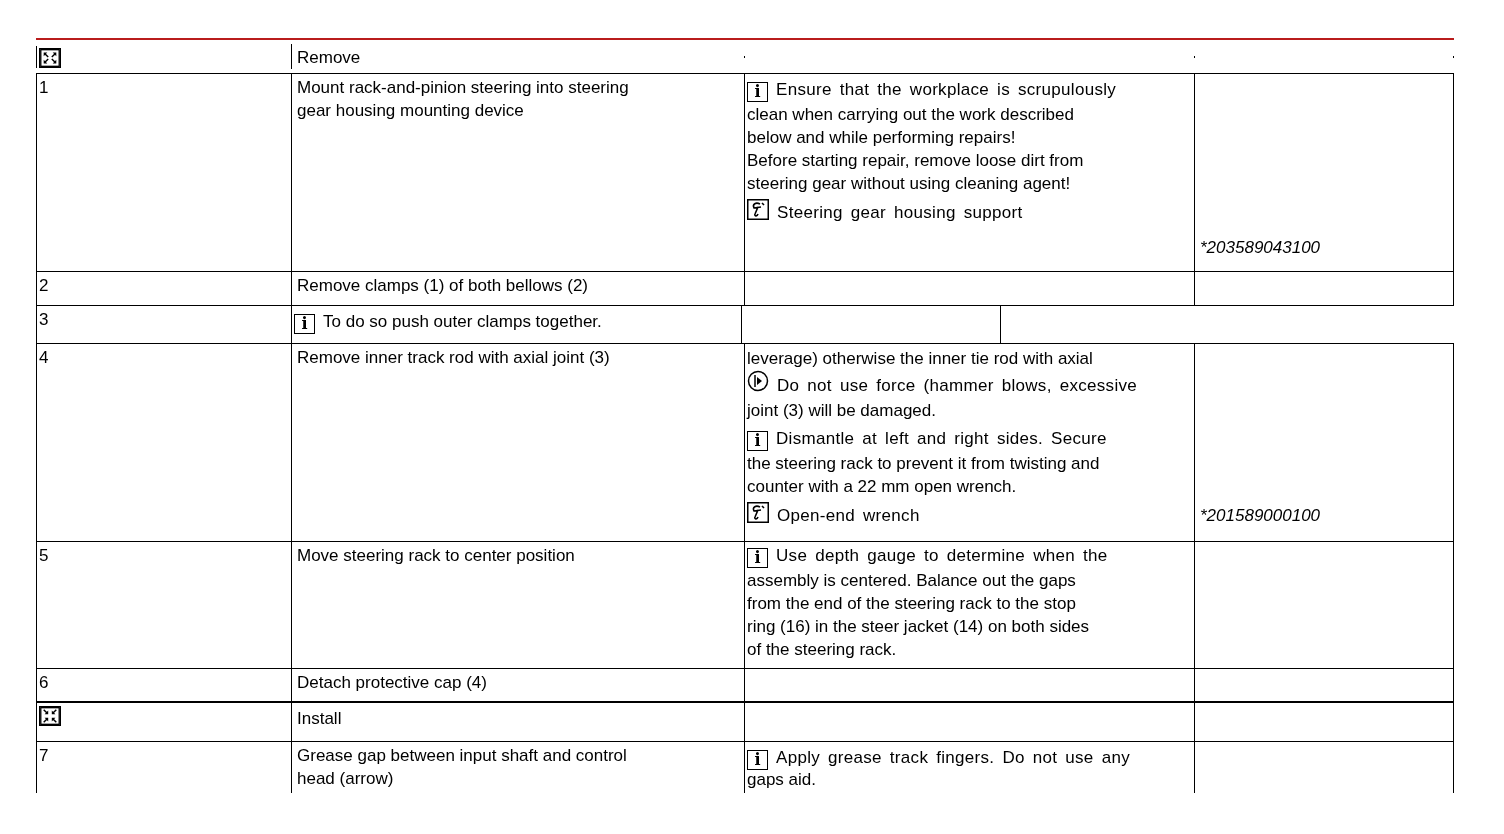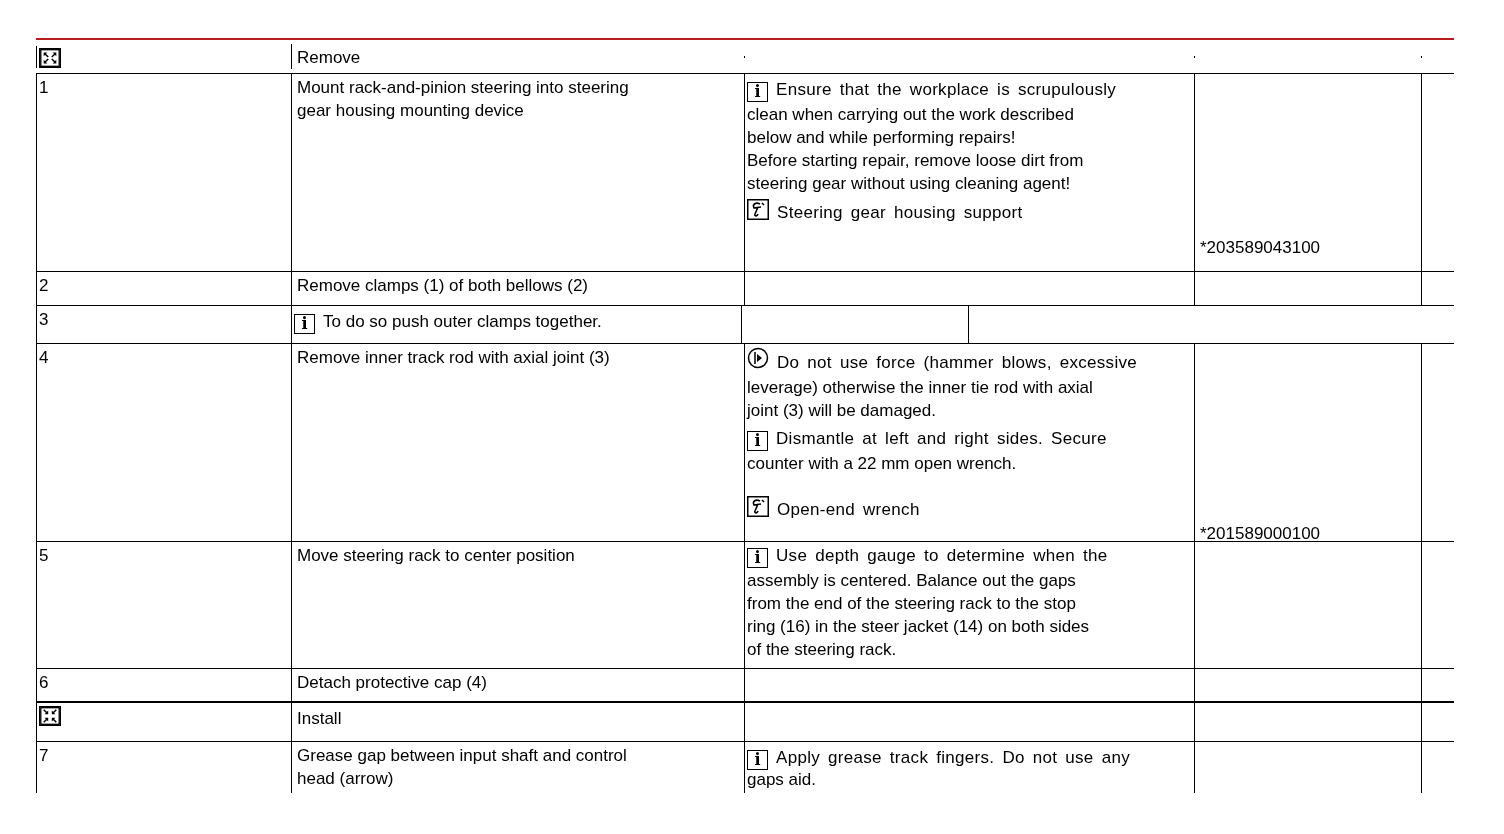--- a/index.html
+++ b/index.html
@@ -8,21 +8,21 @@
   .tbl { position: absolute; left: 36px; top: 38px; width: 1418px; }
   .row { display: flex; border-bottom: 1px solid #000; box-sizing: border-box; }
   .row.first { border-top: 2px solid #b91c1c; align-items: center; }
   .row.thick { border-bottom: 2px solid #000; }
   .cell { box-sizing: border-box; border-left: 1px solid #000; padding: 2px 3px 0 2px;
           font-size: 17px; line-height: 23px; position: relative; }
   .cell:last-child { border-right: 1px solid #000; }
   .c1 { width: 255px; }
   .c2 { width: 453px; padding-left: 5px; }
   .c3 { width: 450px; padding-left: 2px; }
-  .c4 { width: 228px; padding-left: 8px; }
+  .c4 { width: 260px; padding-left: 8px; font-style: italic; }
   .note { margin-bottom: 4px; }
   .note .lead { letter-spacing: 0.3px; word-spacing: 3px; }
   .ico { display: inline-block; vertical-align: -2px; margin-right: 8px; }
   .ico-box { width: 21px; height: 20px; border: 1.5px solid #000; box-sizing: border-box;
              font-family: "DejaVu Serif", serif; font-weight: bold; font-size: 16px;
              line-height: 17px; text-align: center; }
   .step-ico { width: 22px; height: 20px; border: 1.5px solid #000; box-sizing: border-box;
               display: inline-block; margin-top: 0px; }
   .partno { position: absolute; left: 5px; }
   .bottom-clip { position: absolute; left: 0; top: 793px; width: 1504px; height: 41px; background: #fff; }
@@ -85,44 +85,45 @@
       <div style="line-height:26px;"><span class="ico ico-box">i</span><span class="lead">To do so push outer clamps together.</span></div>
     </div>
     <div class="cell c4"></div>
   </div>
 
   <div class="row" style="height:198px;">
     <div class="cell c1">4</div>
     <div class="cell c2">Remove inner track rod with axial joint (3)</div>
     <div class="cell c3" style="padding-top:3px;">
       <div class="note">
+        <div>leverage) otherwise the inner tie rod with axial</div>
         <div style="line-height:26px;">
           <svg class="ico" width="22" height="22" viewBox="0 0 22 22" style="vertical-align:-1px;">
               <circle cx="11" cy="11" r="9.5" fill="none" stroke="#000" stroke-width="1.5"></circle>
               <path d="M8 5 L8 17" stroke="#000" stroke-width="1.5"></path>
               <path d="M10 7 L15 11 L10 15 Z" fill="#000"></path>
             </svg><span class="lead">Do not use force (hammer blows, excessive</span>
         </div>
-        <div>leverage) otherwise the inner tie rod with axial</div>
         <div>joint (3) will be damaged.</div>
       </div>
       <div class="note" style="margin-top:4px;">
         <div style="line-height:26px;"><span class="ico ico-box">i</span><span class="lead">Dismantle at left and right sides. Secure</span></div>
+        <div>the steering rack to prevent it from twisting and</div>
         <div>counter with a 22 mm open wrench.</div>
       </div>
-      <div class="note" style="margin-top:21px;line-height:26px;">
+      <div class="note" style="margin-top:4px;line-height:26px;">
         <svg class="ico" width="22" height="21" viewBox="0 0 22 21">
             <rect x="0.75" y="0.75" width="20.5" height="19.5" fill="none" stroke="#000" stroke-width="1.5"></rect>
             <path d="M13 5 C9 3 5 5 7 9 L14 8 M11 8 L8 15 C7 17 10 18 11 15" fill="none" stroke="#000" stroke-width="1.6"></path>
             <path d="M15 4 L17 6" stroke="#000" stroke-width="1.6"></path>
           </svg><span class="lead">Open-end wrench</span>
       </div>
     </div>
     <div class="cell c4">
-      <span class="partno" style="top:178px;">*201589000100</span>
+      <span class="partno" style="top:160px;">*201589000100</span>
     </div>
   </div>
 
   <div class="row" style="height:127px;">
     <div class="cell c1">5</div>
     <div class="cell c2">Move steering rack to center position</div>
     <div class="cell c3" style="padding-top:1px;">
       <div class="note">
         <div style="line-height:26px;"><span class="ico ico-box">i</span><span class="lead">Use depth gauge to determine when the</span></div>
         <div>assembly is centered. Balance out the gaps</div>

